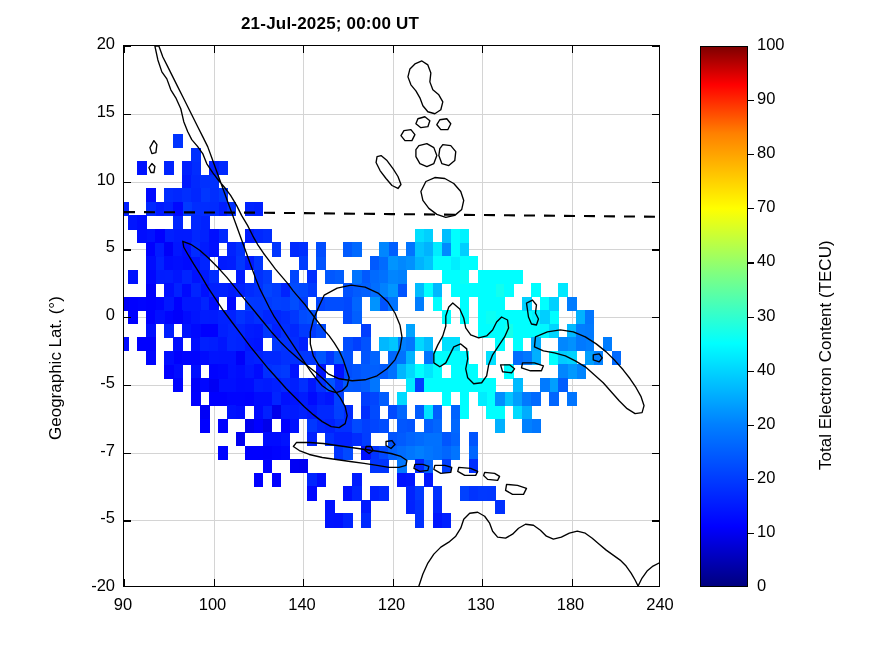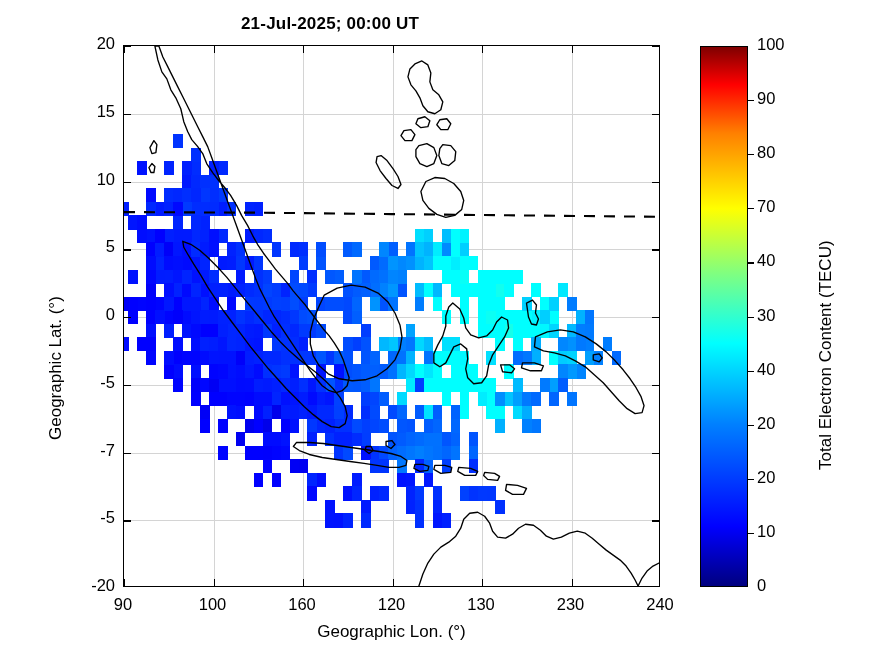--- a/index.html
+++ b/index.html
@@ -1218,37 +1218,36 @@
       <div class="tick tick-yr" style="top: 135.5px;"></div>
       <div class="tick tick-y" style="top: 67.75px;"></div>
       <div class="tick tick-yr" style="top: 67.75px;"></div>
       <div class="tick tick-y" style="top: 0px;"></div>
       <div class="tick tick-yr" style="top: 0px;"></div>
     </div>
 
   <div id="ticklayer">
       <div class="xlab" style="left: 123px; top: 595px;">90</div>
       <div class="xlab" style="left: 212.5px; top: 595px;">100</div>
-      <div class="xlab" style="left: 302px; top: 595px;">160</div>
+      <div class="xlab" style="left: 302px; top: 595px;">140</div>
       <div class="xlab" style="left: 391.5px; top: 595px;">120</div>
       <div class="xlab" style="left: 481px; top: 595px;">130</div>
-      <div class="xlab" style="left: 570.5px; top: 595px;">230</div>
+      <div class="xlab" style="left: 570.5px; top: 595px;">180</div>
       <div class="xlab" style="left: 660px; top: 595px;">240</div>
       <div class="ylab" style="left: 55px; top: 587px;">-20</div>
       <div class="ylab" style="left: 55px; top: 519.25px;">-5</div>
       <div class="ylab" style="left: 55px; top: 451.5px;">-7</div>
       <div class="ylab" style="left: 55px; top: 383.75px;">-5</div>
       <div class="ylab" style="left: 55px; top: 316px;">0</div>
       <div class="ylab" style="left: 55px; top: 248.25px;">5</div>
       <div class="ylab" style="left: 55px; top: 180.5px;">10</div>
       <div class="ylab" style="left: 55px; top: 112.75px;">15</div>
       <div class="ylab" style="left: 55px; top: 45px;">20</div>
     </div>
 
-  <div class="axis-title-x">Geographic Lon. (°)</div>
   <div class="axis-title-y">Geographic Lat. (°)</div>
 
   <div class="cbar"></div>
   <div id="cblayer">
       <div class="cb-lab" style="top: 587px;">0</div>
       <div class="cb-tick" style="top: 532.9px;"></div>
       <div class="cb-lab" style="top: 532.9px;">10</div>
       <div class="cb-tick" style="top: 478.8px;"></div>
       <div class="cb-lab" style="top: 478.8px;">20</div>
       <div class="cb-tick" style="top: 424.7px;"></div>

